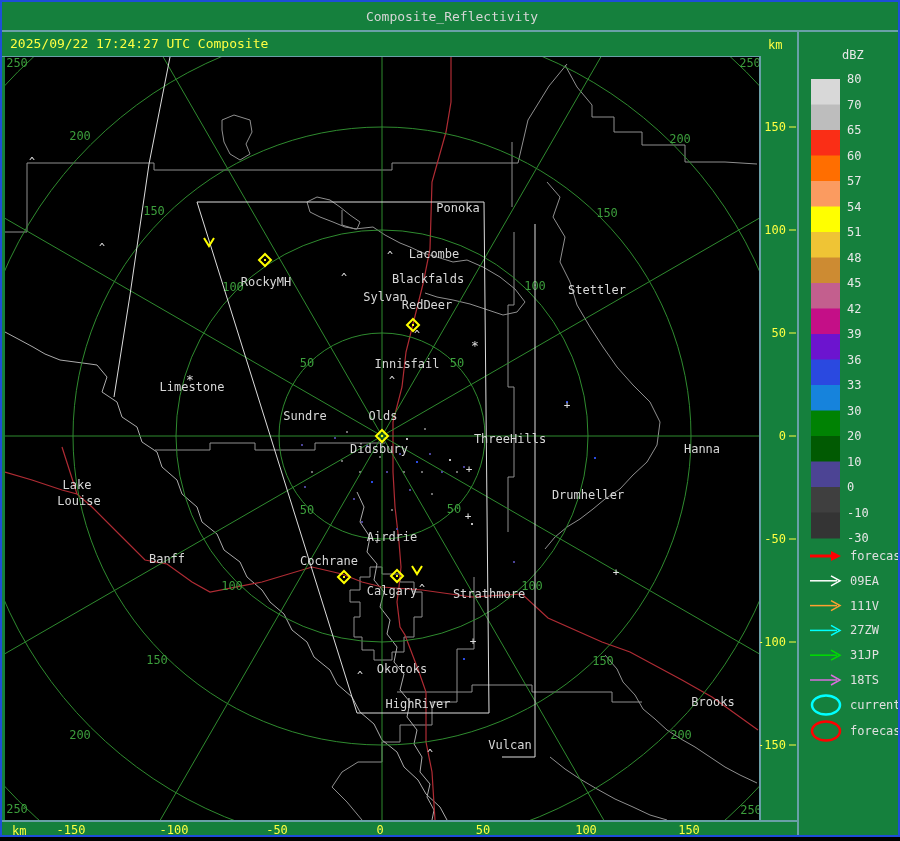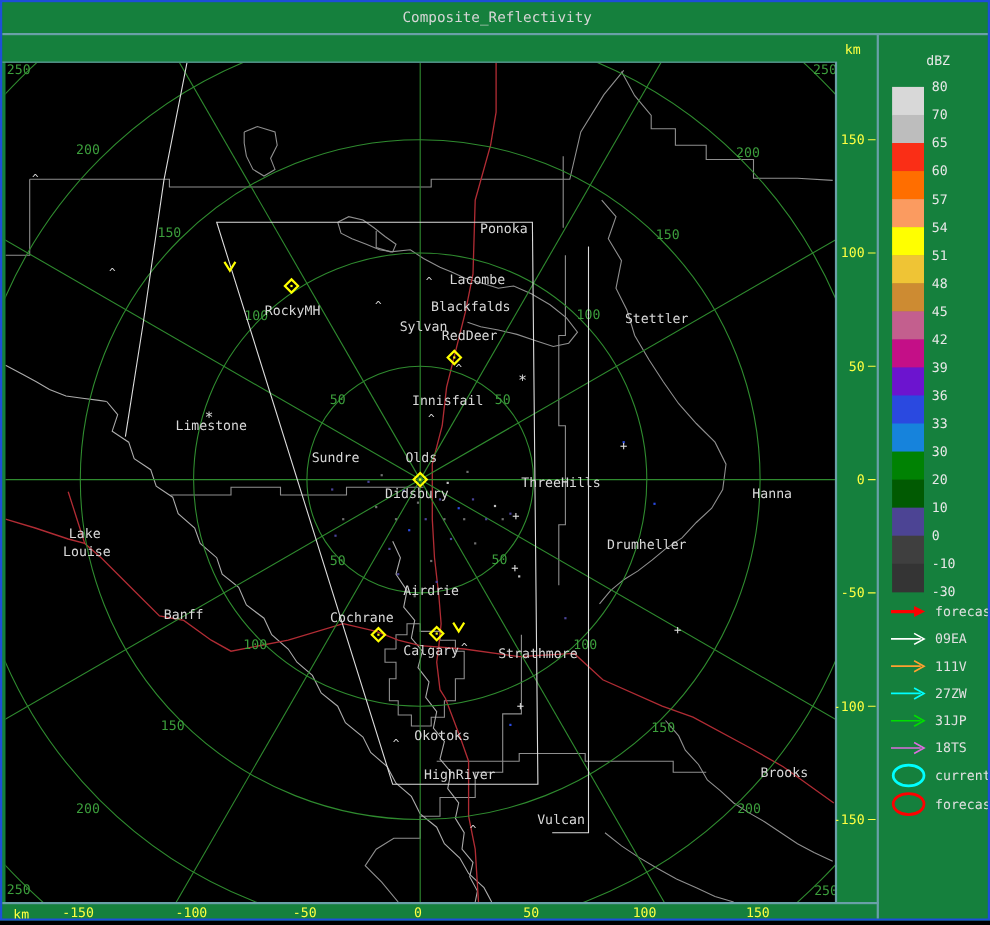--- a/index.html
+++ b/index.html
@@ -18,20 +18,21 @@
 </style>
 </head>
 <body>
 
 <div id="window">
   <div id="title-bar">
     <span>Composite_Reflectivity</span>
   </div>
   <div class="tealline" style="left:0;top:28px;width:900px;height:2px;"></div>
 
+  <div id="timestamp">2025/09/22 17:24:27 UTC Composite</div>
   <div id="km-right">km</div>
 
   <svg id="radar-map" width="755" height="763" viewBox="0 0 755 763">
       <polyline points="22,106 149,106 149,113 387,113 387,106 513,106 523,63 544,29 562,7" fill="none" stroke="#8f8f8f" stroke-width="1"></polyline>
       <polyline points="22,106 22,175 0,175" fill="none" stroke="#8f8f8f" stroke-width="1"></polyline>
       <polyline points="560,8 572,30 587,48 587,60 609,60 609,75 637,75 637,88 680,88 680,105 720,105 752,107" fill="none" stroke="#8f8f8f" stroke-width="1"></polyline>
       <polyline points="507,85 507,150" fill="none" stroke="#8f8f8f" stroke-width="1"></polyline>
       <polyline points="337,153 337,168 350,172 368,170 380,178 395,186 405,190 418,196 432,200 448,205 462,203 478,210 495,220 510,232 520,245 512,255 498,258 480,252 465,247 448,243 432,240 420,236" fill="none" stroke="#8f8f8f" stroke-width="1"></polyline>
       <polyline points="302,145 312,140 325,143 335,150 345,158 355,165 352,172 340,170 328,165 315,160 305,155 302,145" fill="none" stroke="#8f8f8f" stroke-width="1"></polyline>
       <polyline points="217,63 229,58 245,63 247,75 241,87 245,97 235,103 225,97 219,85 217,73 217,63" fill="none" stroke="#8f8f8f" stroke-width="1"></polyline>

